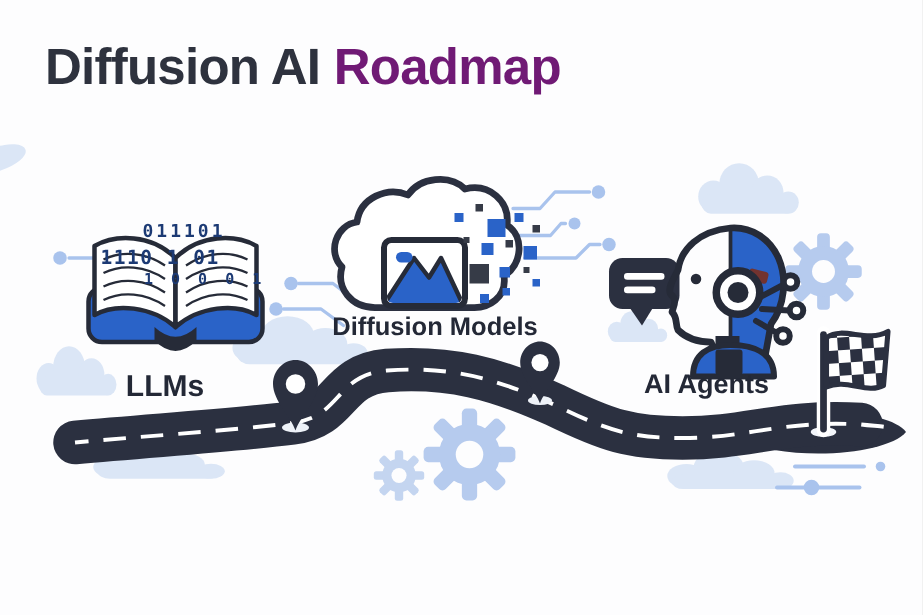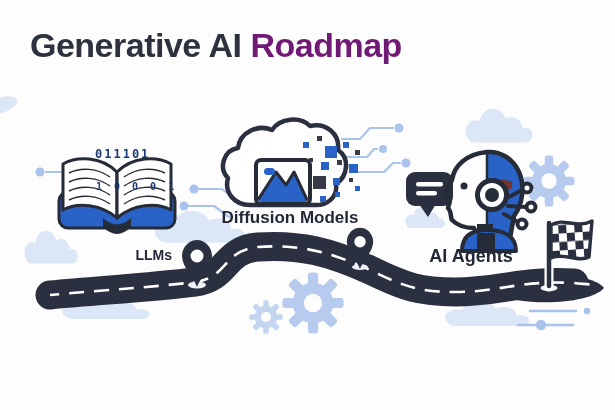--- a/index.html
+++ b/index.html
@@ -14,21 +14,21 @@
   }
   .title .accent{color:#701a75;}
   .subtitle-pill{
     left:28px;top:74px;height:28px;line-height:28px;padding:0 17px;
     background:#2a5cc5;border-radius:15px;color:#ffffff;
     font-size:15px;font-weight:700;white-space:nowrap;
   }
   .milestone-label{
     font-weight:800;color:#232836;text-align:center;white-space:nowrap;
   }
-  .label-llms{left:48px;top:247px;width:124px;font-size:14px;text-align:right;}
+  .label-llms{left:48px;top:247px;width:124px;font-size:20px;}
   .label-diffusion{left:210px;top:208px;width:160px;font-size:17px;}
   .label-agents{left:411px;top:246px;width:120px;font-size:18px;}
   .binary{
     font-family:"DejaVu Sans Mono",monospace;font-weight:700;color:#1c3a74;
     white-space:pre;line-height:1;
   }
   .bin-r1{left:95px;top:148px;font-size:12px;letter-spacing:2px;}
   .bin-r2{left:67px;top:166px;font-size:13px;letter-spacing:1px;}
   .bin-r3{left:76px;top:182px;font-size:10px;letter-spacing:3px;margin-left:20px;}
   svg{display:block;}
@@ -204,25 +204,26 @@
         <path d="M504,214 L518,222" fill="none"></path>
           <circle cx="522" cy="224" r="4.5"></circle>
       </g>
       <rect x="477" y="224" width="16" height="9" fill="#262b38"></rect>
       <path d="M462,251 C462,236 472,230 487,230 C504,230 516,236 516,251 Z" fill="#2a63c8" stroke="#262b38" stroke-width="4" stroke-linejoin="round"></path>
       <rect x="477" y="233" width="18" height="17" rx="2" fill="#262b38"></rect>
     </g>
   </svg>
 
   <div class="abs title">
-    <span>Generative AI</span>
+    <span>Diffusion AI</span>
     <span class="accent">Roadmap</span>
   </div>
 
 
   <div class="abs binary bin-r1">011101</div>
+  <div class="abs binary bin-r2">1110 1 01</div>
   <div class="abs binary bin-r3">1 0 0 0 1</div>
 
   <div class="abs milestone-label label-llms">LLMs</div>
   <div class="abs milestone-label label-agents">AI Agents</div>
   <div class="abs milestone-label label-diffusion">Diffusion Models</div>
 
 </div>
 
 </body></html>

